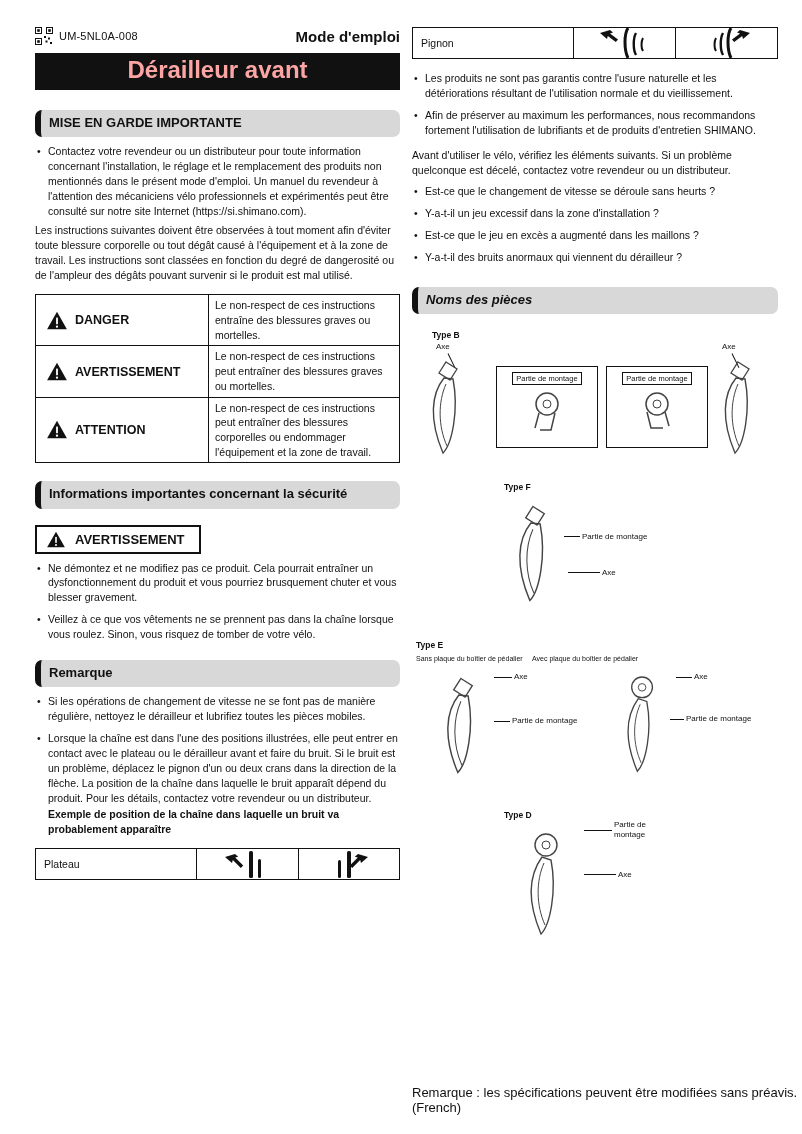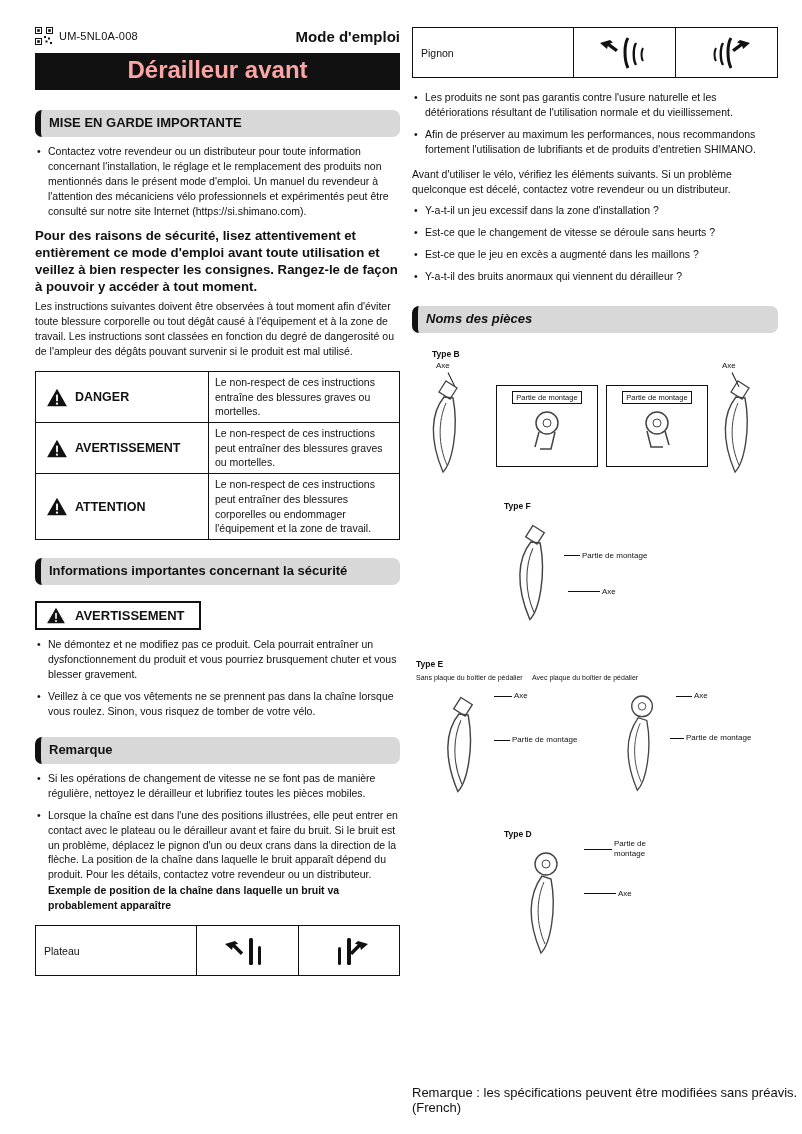--- a/index.html
+++ b/index.html
@@ -35,21 +35,21 @@
   .hz-label { width:172px; flex:none; display:flex; align-items:center; gap:7px;
               padding:8px 4px 8px 10px; font-weight:bold; font-size:12.5px; }
   .hz-text { flex:1; border-left:1px solid #111; padding:3px 6px; font-size:10.5px;
              line-height:1.4; display:flex; align-items:center; }
 
   
   .warn-box { margin-top:16px; display:inline-flex; align-items:center; gap:9px;
               border:2px solid #111; padding:4px 14px 4px 9px; font-weight:bold; font-size:13px; }
 
   
-  .mini-table { display:flex; border:1px solid #111; height:51px; margin-top:12px; }
+  .mini-table { display:flex; border:1px solid #111; height:32px; margin-top:12px; }
   .mini-label { width:160px; flex:none; display:flex; align-items:center; padding-left:8px; font-size:10.5px; }
   .mini-cell { width:102px; flex:none; border-left:1px solid #111; display:flex;
                align-items:center; justify-content:center; }
   .mini-cell:last-child { flex:1; }
 
   
   .parts-area { position:relative; height:645px; margin-top:8px; }
   .pt-label { position:absolute; font-weight:bold; font-size:8.5px; }
   .callout { position:absolute; font-size:8px; white-space:nowrap; }
   .callout-2line { position:absolute; font-size:8px; width:56px; line-height:1.25; }
@@ -86,21 +86,20 @@
     </div>
 
     <div class="title-bar">Dérailleur avant</div>
 
     <div class="sec mt20">MISE EN GARDE IMPORTANTE</div>
 
     <div class="bullet">
       <span>Contactez votre revendeur ou un distributeur pour toute information concernant l'installation, le réglage et le remplacement des produits non mentionnés dans le présent mode d'emploi. Un manuel du revendeur à l'attention des mécaniciens vélo professionnels et expérimentés peut être consulté sur notre site Internet (https://si.shimano.com).</span>
     </div>
 
-    <div class="bold-para">Pour des raisons de sécurité, lisez attentivement et entièrement ce mode d'emploi avant toute utilisation et veillez à bien respecter les consignes. Rangez-le de façon à pouvoir y accéder à tout moment.</div>
     <div class="para">Les instructions suivantes doivent être observées à tout moment afin d'éviter toute blessure corporelle ou tout dégât causé à l'équipement et à la zone de travail. Les instructions sont classées en fonction du degré de dangerosité ou de l'ampleur des dégâts pouvant survenir si le produit est mal utilisé.</div>
 
     <div class="hz-table">
       <div class="hz-row">
         <div class="hz-label">
           <svg width="22" height="19" viewBox="0 0 26 23">
             <path d="M13 1 L25 22 H1 Z" fill="#111"></path>
               <rect x="11.9" y="8" width="2.2" height="8" fill="#fff"></rect>
               <circle cx="13" cy="19" r="1.4" fill="#fff"></circle>
           </svg>
@@ -208,24 +207,24 @@
       <span>Les produits ne sont pas garantis contre l'usure naturelle et les détériorations résultant de l'utilisation normale et du vieillissement.</span>
     </div>
     <div class="bullet">
       <span>Afin de préserver au maximum les performances, nous recommandons fortement l'utilisation de lubrifiants et de produits d'entretien SHIMANO.</span>
     </div>
 
 
     <div class="para" style="margin-top:10px;">Avant d'utiliser le vélo, vérifiez les éléments suivants. Si un problème quelconque est décelé, contactez votre revendeur ou un distributeur.</div>
 
     <div class="bullet">
+      <span>Est-ce que le changement de vitesse se déroule sans heurts ?</span>
+    </div>
+    <div class="bullet">
       <span>Y-a-t-il un jeu excessif dans la zone d'installation ?</span>
-    </div>
-    <div class="bullet">
-      <span>Est-ce que le changement de vitesse se déroule sans heurts ?</span>
     </div>
     <div class="bullet">
       <span>Est-ce que le jeu en excès a augmenté dans les maillons ?</span>
     </div>
     <div class="bullet">
       <span>Y-a-t-il des bruits anormaux qui viennent du dérailleur ?</span>
     </div>
 
     <div class="sec mt14">Noms des pièces</div>
 

